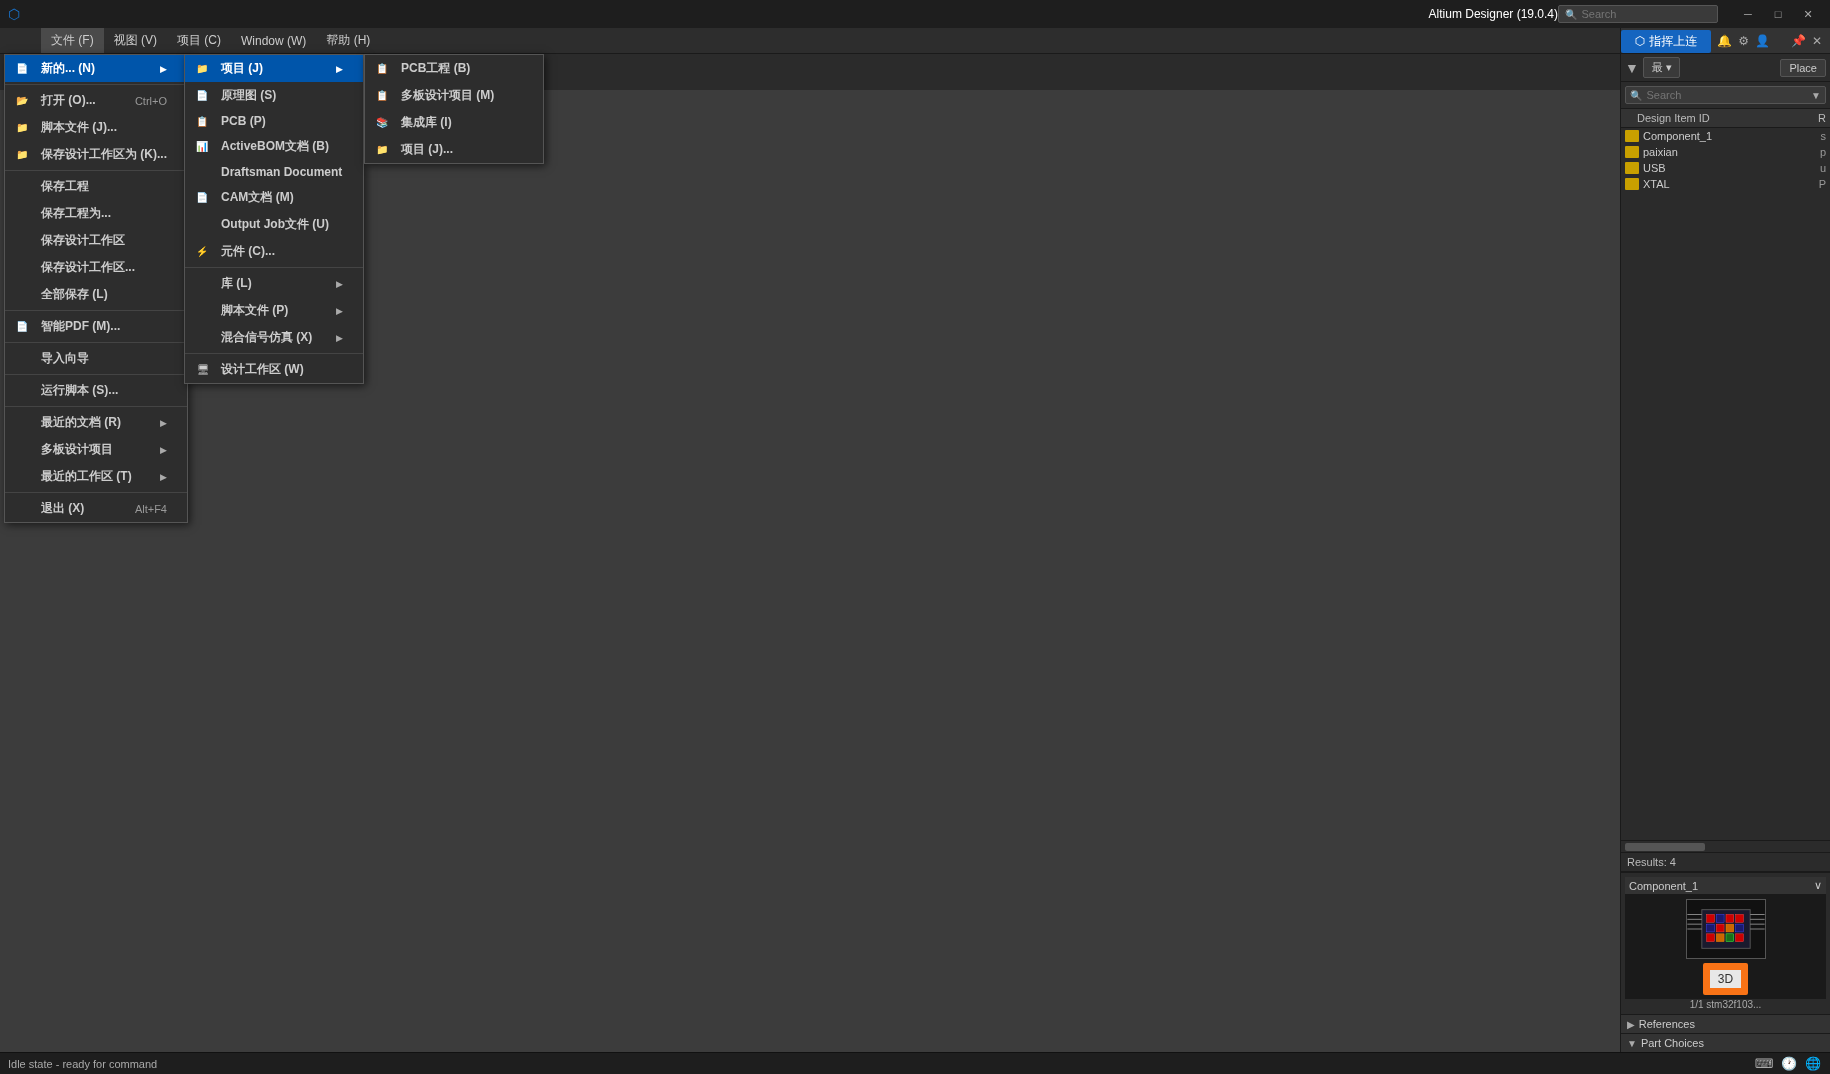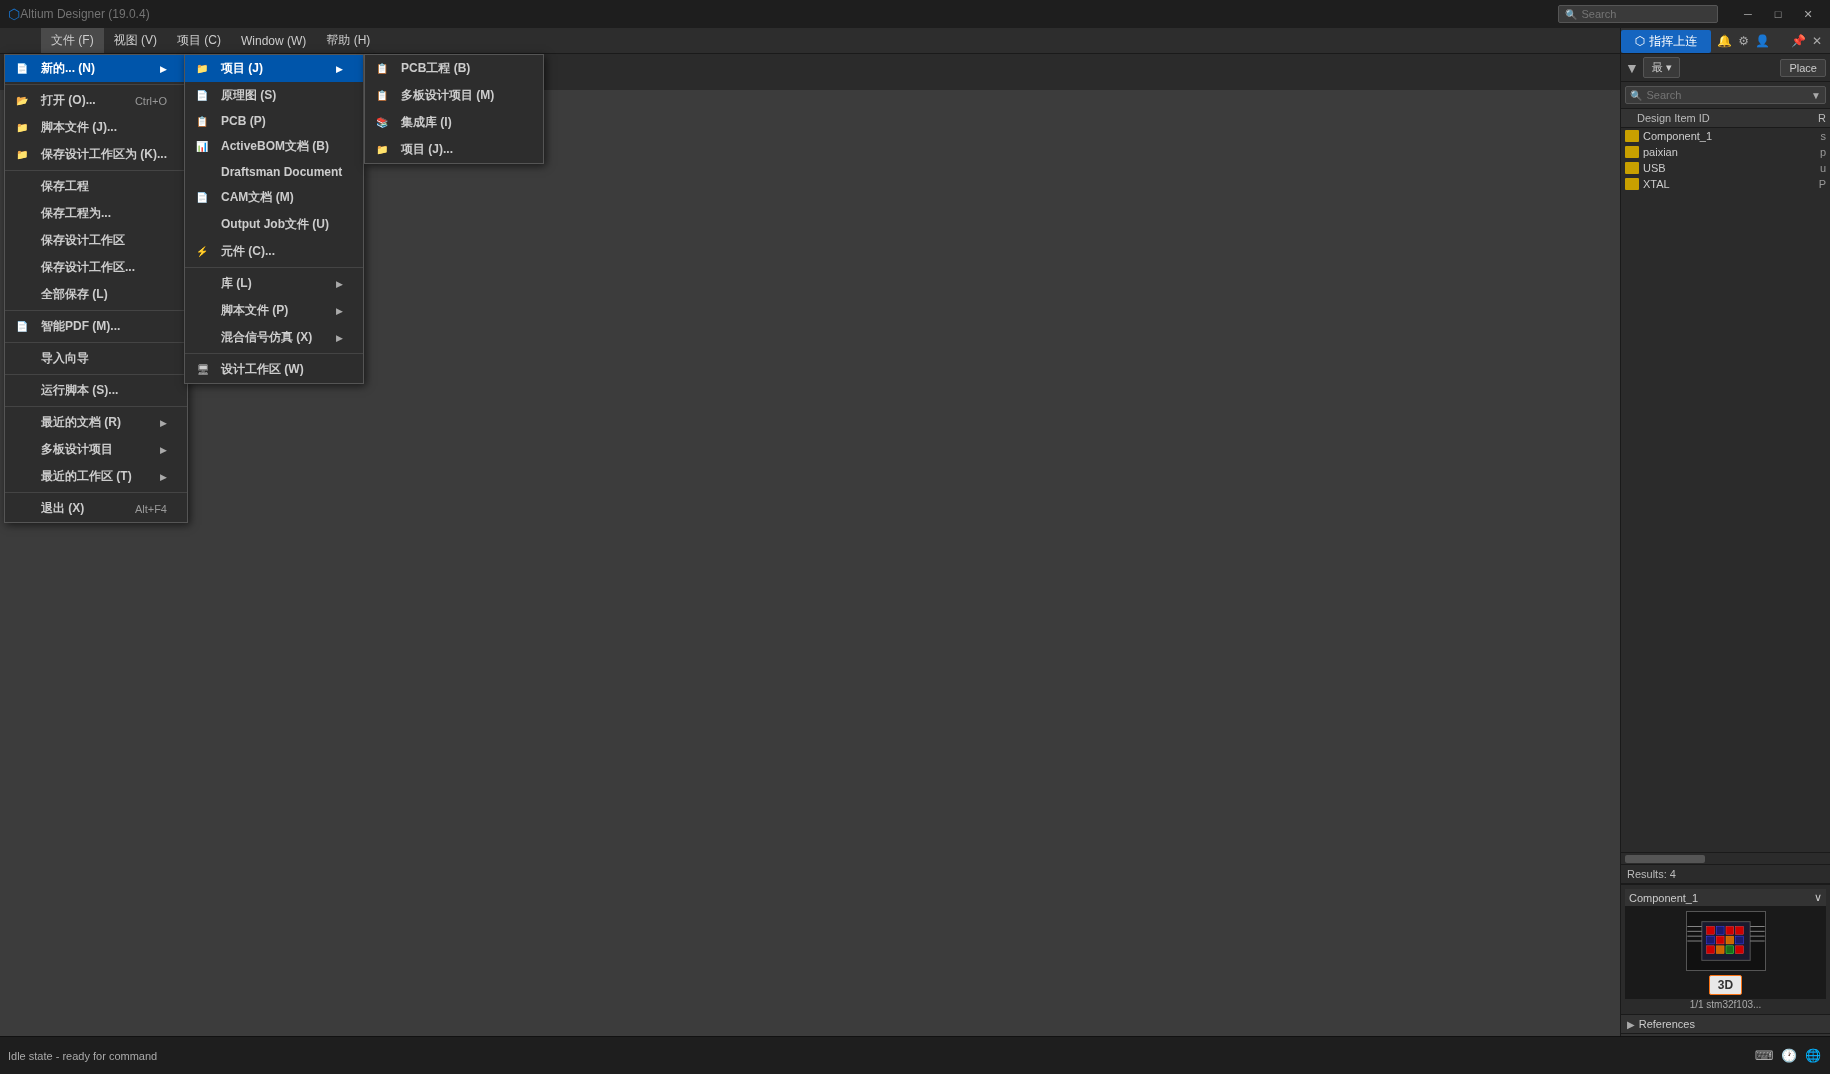--- a/index.html
+++ b/index.html
@@ -20,22 +20,22 @@
       background: #1e1e1e;
       display: flex;
       align-items: center;
       justify-content: space-between;
       padding: 0 8px;
       position: absolute;
       top: 0; left: 0; right: 0;
     }
     #titlebar .title {
       flex: 1;
-      text-align: left;
-      color: #737373;
+      text-align: right;
+      color: #ffffff;
       font-size: 12px;
     }
     #titlebar .win-controls {
       display: flex;
       gap: 2px;
     }
     #titlebar .win-controls button {
       background: none;
       border: none;
       color: #aaa;
@@ -86,21 +86,21 @@
     }
     .menu-item:hover, .menu-item.active {
       background: #4a4a4a;
       margin-left: 37px;
     }
 
     
     #statusbar {
       position: absolute;
       bottom: 0; left: 0; right: 0;
-      height: 38px;
+      height: 22px;
       background: #1e1e1e;
       display: flex;
       align-items: center;
       padding: 0 8px;
       color: #aaa;
       font-size: 11px;
       border-top: 1px solid #111;
     }
 
     
@@ -269,24 +269,24 @@
     .chip-img {
       width: 80px;
       height: 60px;
       border: 1px solid #555;
       background: #111;
       position: relative;
       overflow: hidden;
     }
     .chip-3d-btn {
       background: #e8e8e8;
-      border: 1px solid #f97316;
+      border: 7px solid #f97316;
       color: #333;
       font-size: 12px;
-      font-weight: bold;
+      font-weight: normal;
       padding: 2px 8px;
       cursor: pointer;
       border-radius: 2px;
     }
     .component-caption {
       font-size: 10px;
       color: #aaa;
       text-align: center;
     }
     .section-toggle {

